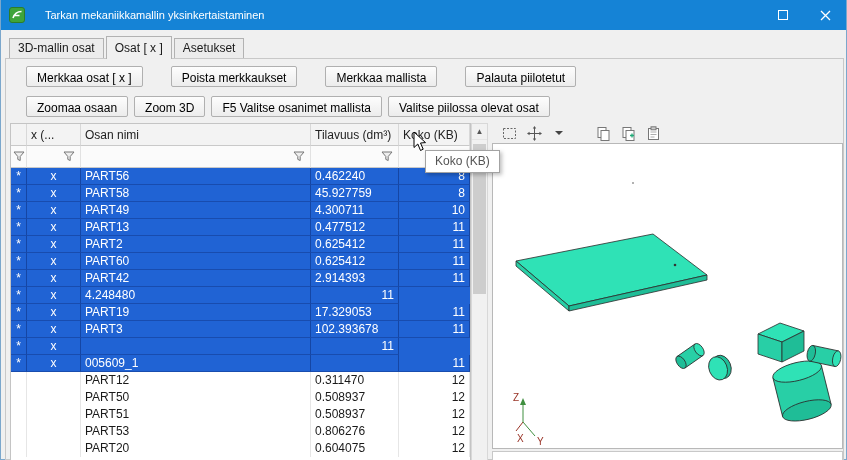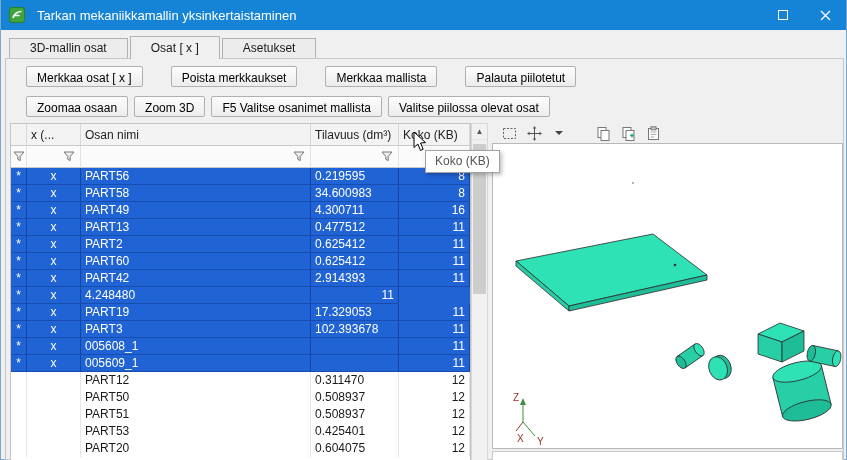--- a/index.html
+++ b/index.html
@@ -2,29 +2,29 @@
 <html style="--titlebar: #1583d6; --selection: #2063d4; --model-teal: #2fe2b6; --model-teal-mid: #28cfa6; --model-teal-dark: #1fbd97;"><head>
 <meta charset="utf-8">
 <style>
   *{margin:0;padding:0;box-sizing:border-box;}
   html,body{width:847px;height:460px;overflow:hidden;}
   body{font-family:"Liberation Sans",sans-serif;font-size:12px;color:#1a1a1a;background:#f0f0f0;position:relative;}
   .window{position:absolute;inset:0;border:1px solid #7ba7cc;border-top:none;background:#f0f0f0;}
 
   
   .titlebar{position:absolute;left:0;top:0;width:100%;height:30px;background:var(--titlebar,#1583d6);display:flex;align-items:center;padding-left:8px;color:#fff;}
-  .titlebar .title{margin-left:12px;font-size:13px;white-space:nowrap;}
+  .titlebar .title{margin-left:20px;font-size:11px;white-space:nowrap;}
   .win-btn{position:absolute;top:0;width:42px;height:30px;display:flex;align-items:center;justify-content:center;cursor:default;}
   .win-btn.max{right:42px;}
   .win-btn.close{right:0;}
   .max-glyph{width:10px;height:10px;border:1px solid #fff;display:block;}
 
   
   .tabstrip{position:absolute;left:8px;top:35px;height:23px;display:flex;align-items:flex-end;z-index:4;}
-  .tab{height:20px;padding:2px 20px 0;background:#ececec;border:1px solid #b2b2b2;border-bottom:none;margin-right:2px;white-space:nowrap;}
+  .tab{height:20px;padding:2px 8px 0;background:#ececec;border:1px solid #b2b2b2;border-bottom:none;margin-right:2px;white-space:nowrap;}
   .tab.active{height:23px;padding-top:4px;background:#f0f0f0;margin-bottom:-1px;z-index:5;}
 
   .tabpage{position:absolute;left:4px;top:58px;width:839px;height:402px;border:1px solid #c8c8c8;background:#f0f0f0;}
 
   
   .btnrow{position:absolute;left:20px;display:flex;gap:6px;}
   .btnrow.r1{top:7px;gap:28px;}
   .btnrow.r2{top:31px;margin-top:6px;}
   .btn{height:21px;padding:2px 10px 0;background:linear-gradient(#fdfdfd,#ececec);border:1px solid #b0b0b0;border-radius:2px;font-size:12px;white-space:nowrap;}
 
@@ -143,36 +143,36 @@
           <svg width="12" height="11" viewBox="0 0 12 11">
               <path d="M1 1 H11 L7.2 5.5 V9.5 L4.8 8.4 V5.5 Z" fill="#eee" stroke="#777"></path>
             </svg>
         </div>
       </div>
       <div class="tbody">
           <div class="trow sel">
             <div class="tc mark">*</div>
             <div class="tc xcol">x</div>
             <div class="tc name">PART56</div>
-            <div class="tc vol">0.219595</div>
+            <div class="tc vol">0.462240</div>
             <div class="tc size">8</div>
           </div>
           <div class="trow sel">
             <div class="tc mark">*</div>
             <div class="tc xcol">x</div>
             <div class="tc name">PART58</div>
-            <div class="tc vol">34.600983</div>
+            <div class="tc vol">45.927759</div>
             <div class="tc size">8</div>
           </div>
           <div class="trow sel">
             <div class="tc mark">*</div>
             <div class="tc xcol">x</div>
             <div class="tc name">PART49</div>
             <div class="tc vol">4.300711</div>
-            <div class="tc size">16</div>
+            <div class="tc size">10</div>
           </div>
           <div class="trow sel">
             <div class="tc mark">*</div>
             <div class="tc xcol">x</div>
             <div class="tc name">PART13</div>
             <div class="tc vol">0.477512</div>
             <div class="tc size">11</div>
           </div>
           <div class="trow sel">
             <div class="tc mark">*</div>
@@ -211,21 +211,20 @@
           <div class="trow sel">
             <div class="tc mark">*</div>
             <div class="tc xcol">x</div>
             <div class="tc name">PART3</div>
             <div class="tc vol">102.393678</div>
             <div class="tc size">11</div>
           </div>
           <div class="trow sel">
             <div class="tc mark">*</div>
             <div class="tc xcol">x</div>
-            <div class="tc name">005608_1</div>
             <div class="tc vol"></div>
             <div class="tc size">11</div>
           </div>
           <div class="trow sel">
             <div class="tc mark">*</div>
             <div class="tc xcol">x</div>
             <div class="tc name">005609_1</div>
             <div class="tc vol"></div>
             <div class="tc size">11</div>
           </div>
@@ -247,21 +246,21 @@
             <div class="tc mark"></div>
             <div class="tc xcol"></div>
             <div class="tc name">PART51</div>
             <div class="tc vol">0.508937</div>
             <div class="tc size">12</div>
           </div>
           <div class="trow">
             <div class="tc mark"></div>
             <div class="tc xcol"></div>
             <div class="tc name">PART53</div>
-            <div class="tc vol">0.425401</div>
+            <div class="tc vol">0.806276</div>
             <div class="tc size">12</div>
           </div>
           <div class="trow">
             <div class="tc mark"></div>
             <div class="tc xcol"></div>
             <div class="tc name">PART20</div>
             <div class="tc vol">0.604075</div>
             <div class="tc size">12</div>
           </div>
         </div>

